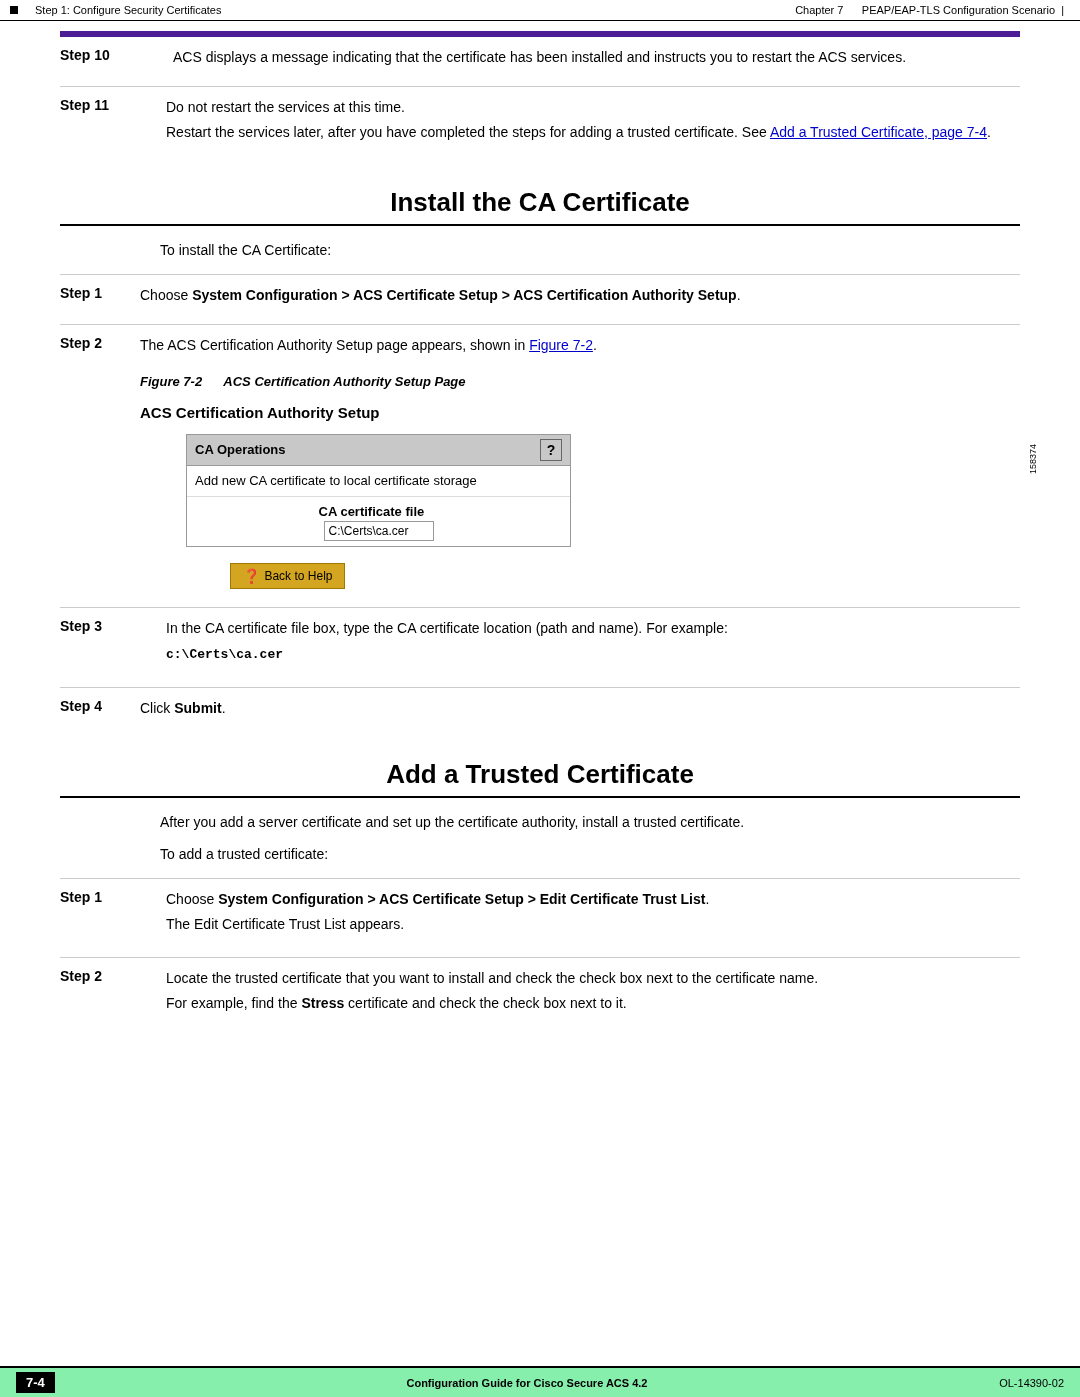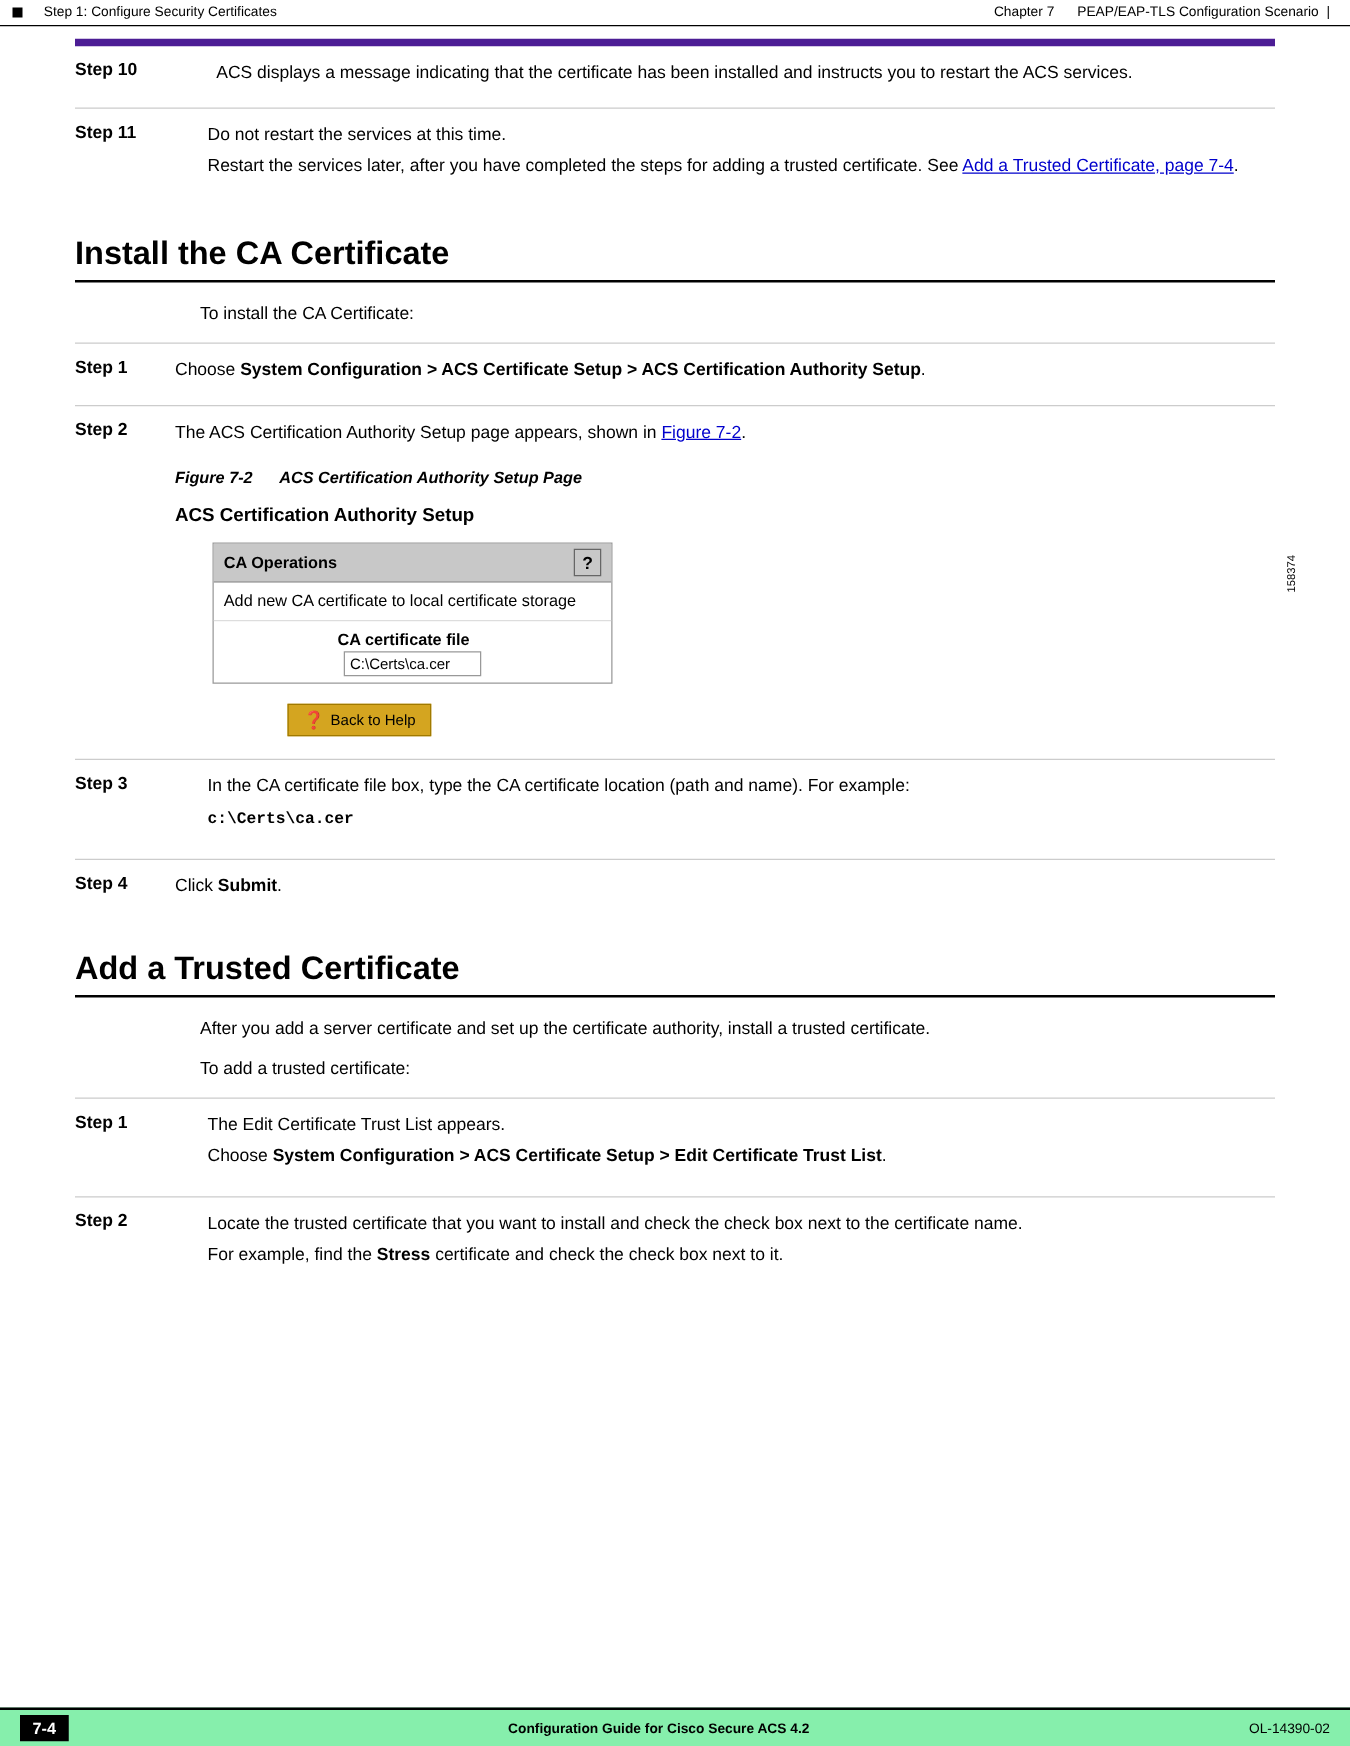--- a/index.html
+++ b/index.html
@@ -93,20 +93,21 @@
       margin-left: 26px;
     }
 
     
     .section-heading {
       font-size: 26px;
       font-weight: bold;
       margin: 30px 0 16px 0;
       border-bottom: 2px solid #000;
       padding-bottom: 6px;
+      text-align: center;
     }
 
     .intro-text {
       margin-left: 100px;
       margin-bottom: 16px;
       font-size: 14px;
     }
 
     
     .blue-link {
@@ -130,22 +131,22 @@
     
     .acs-setup-heading {
       font-weight: bold;
       font-size: 15px;
       margin-bottom: 10px;
     }
 
     
     .ca-ops-container {
       border: 1px solid #999;
-      width: 320px;
-      margin: 0 0 16px 0;
+      width: 385px;
+      margin: 0 0 16px 16px;
       font-size: 13px;
     }
     .ca-ops-header {
       background: #c8c8c8;
       display: flex;
       justify-content: space-between;
       align-items: center;
       padding: 4px 8px;
       font-weight: bold;
       border-bottom: 1px solid #999;
@@ -328,24 +329,24 @@
 
   <h2 class="section-heading">Add a Trusted Certificate</h2>
 
   <p class="intro-text">After you add a server certificate and set up the certificate authority, install a trusted certificate.</p>
   <p class="intro-text" style="margin-top:8px;">To add a trusted certificate:</p>
 
   <div class="step-block">
     <div class="step-label">Step 1</div>
     <div class="step-content">
       <p>
+        <span>Choose </span><strong>System Configuration &gt; ACS Certificate Setup &gt; Edit Certificate Trust List</strong><span>.</span>
+      </p>
+      <p>
         <span>The Edit Certificate Trust List appears.</span>
-      </p>
-      <p>
-        <span>Choose </span><strong>System Configuration &gt; ACS Certificate Setup &gt; Edit Certificate Trust List</strong><span>.</span>
       </p>
     </div>
   </div>
 
   <div class="step-block">
     <div class="step-label">Step 2</div>
     <div class="step-content">
       <p>
         <span>Locate the trusted certificate that you want to install and check the check box next to the certificate name.</span>
       </p>

